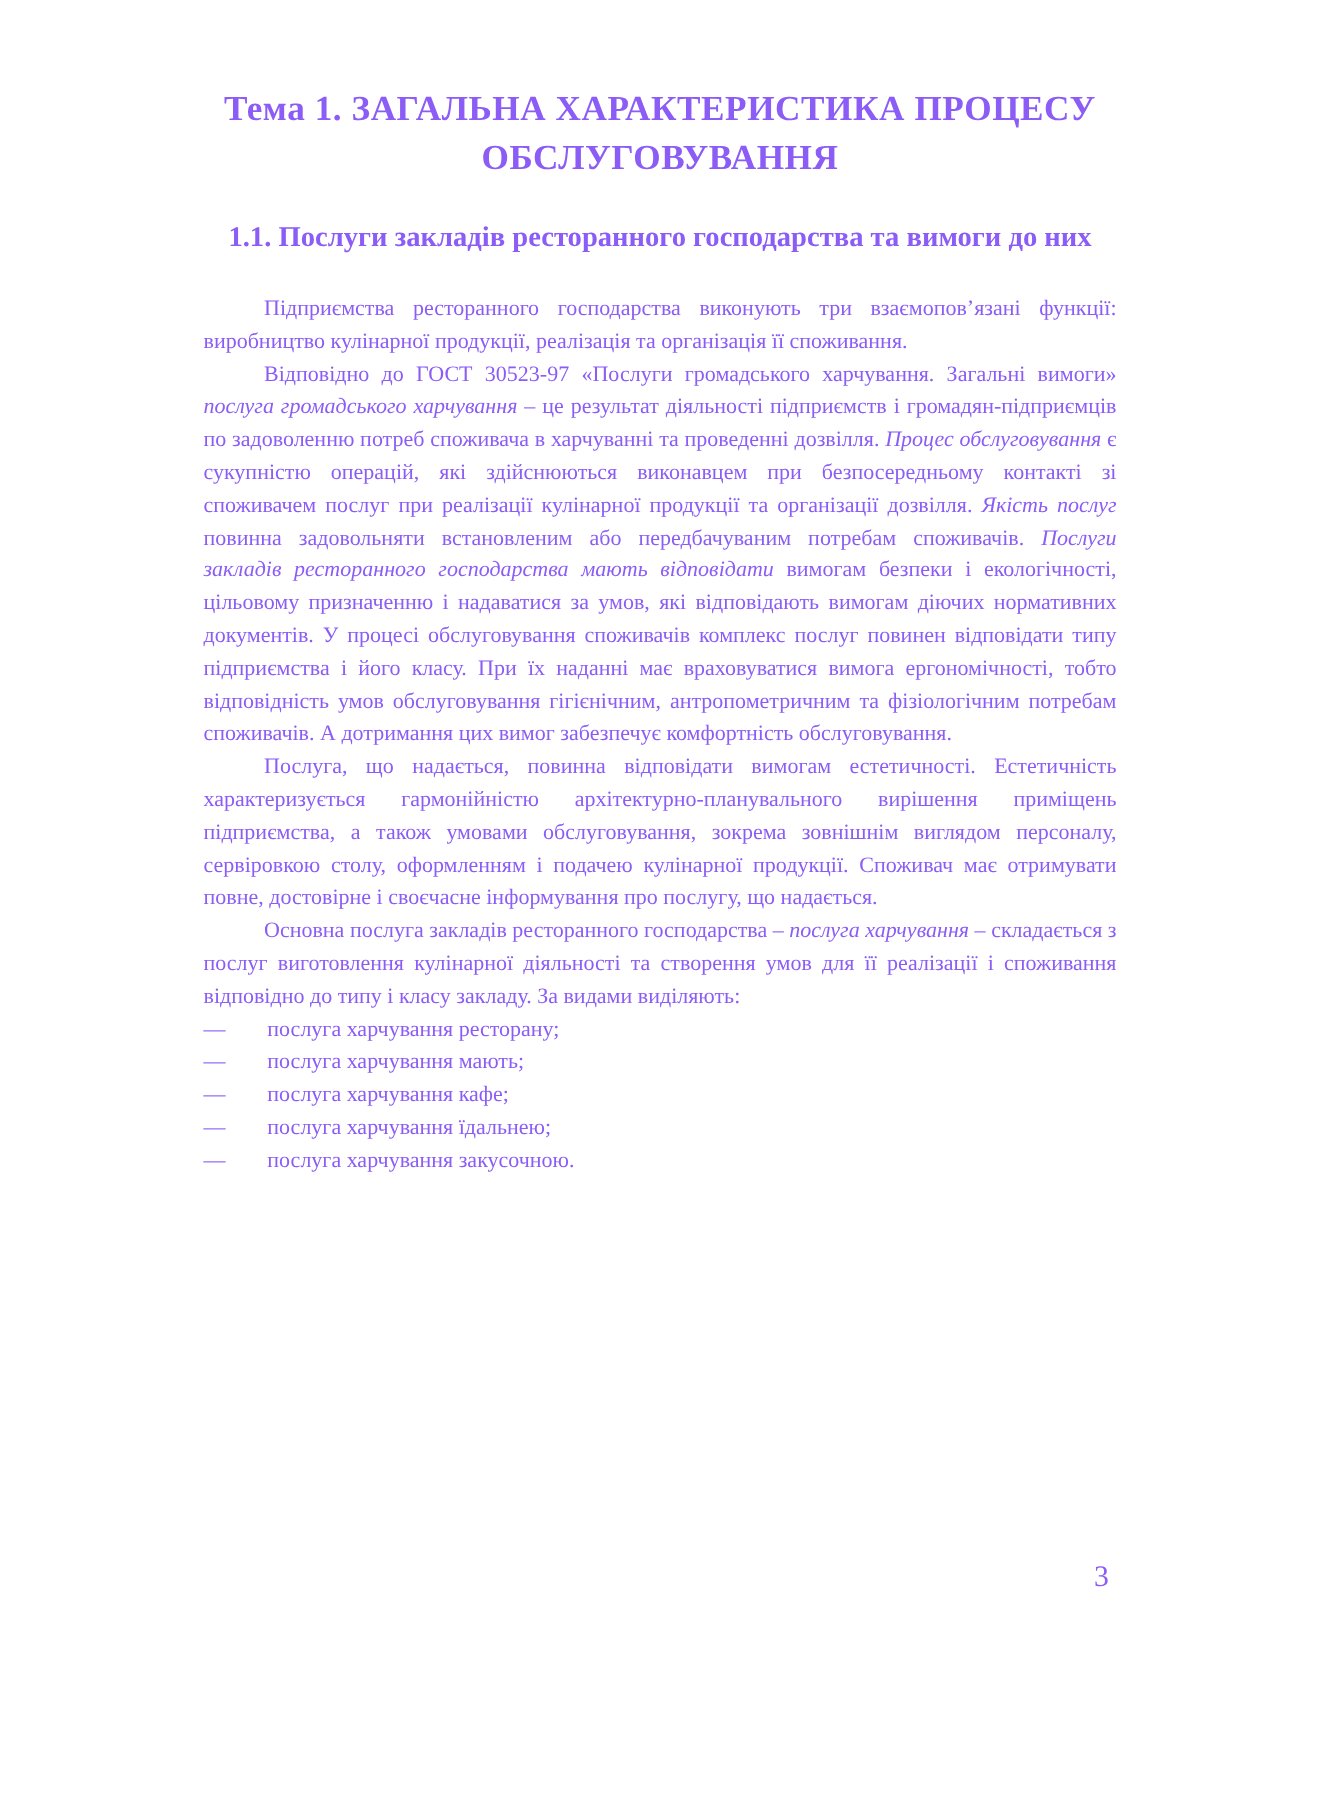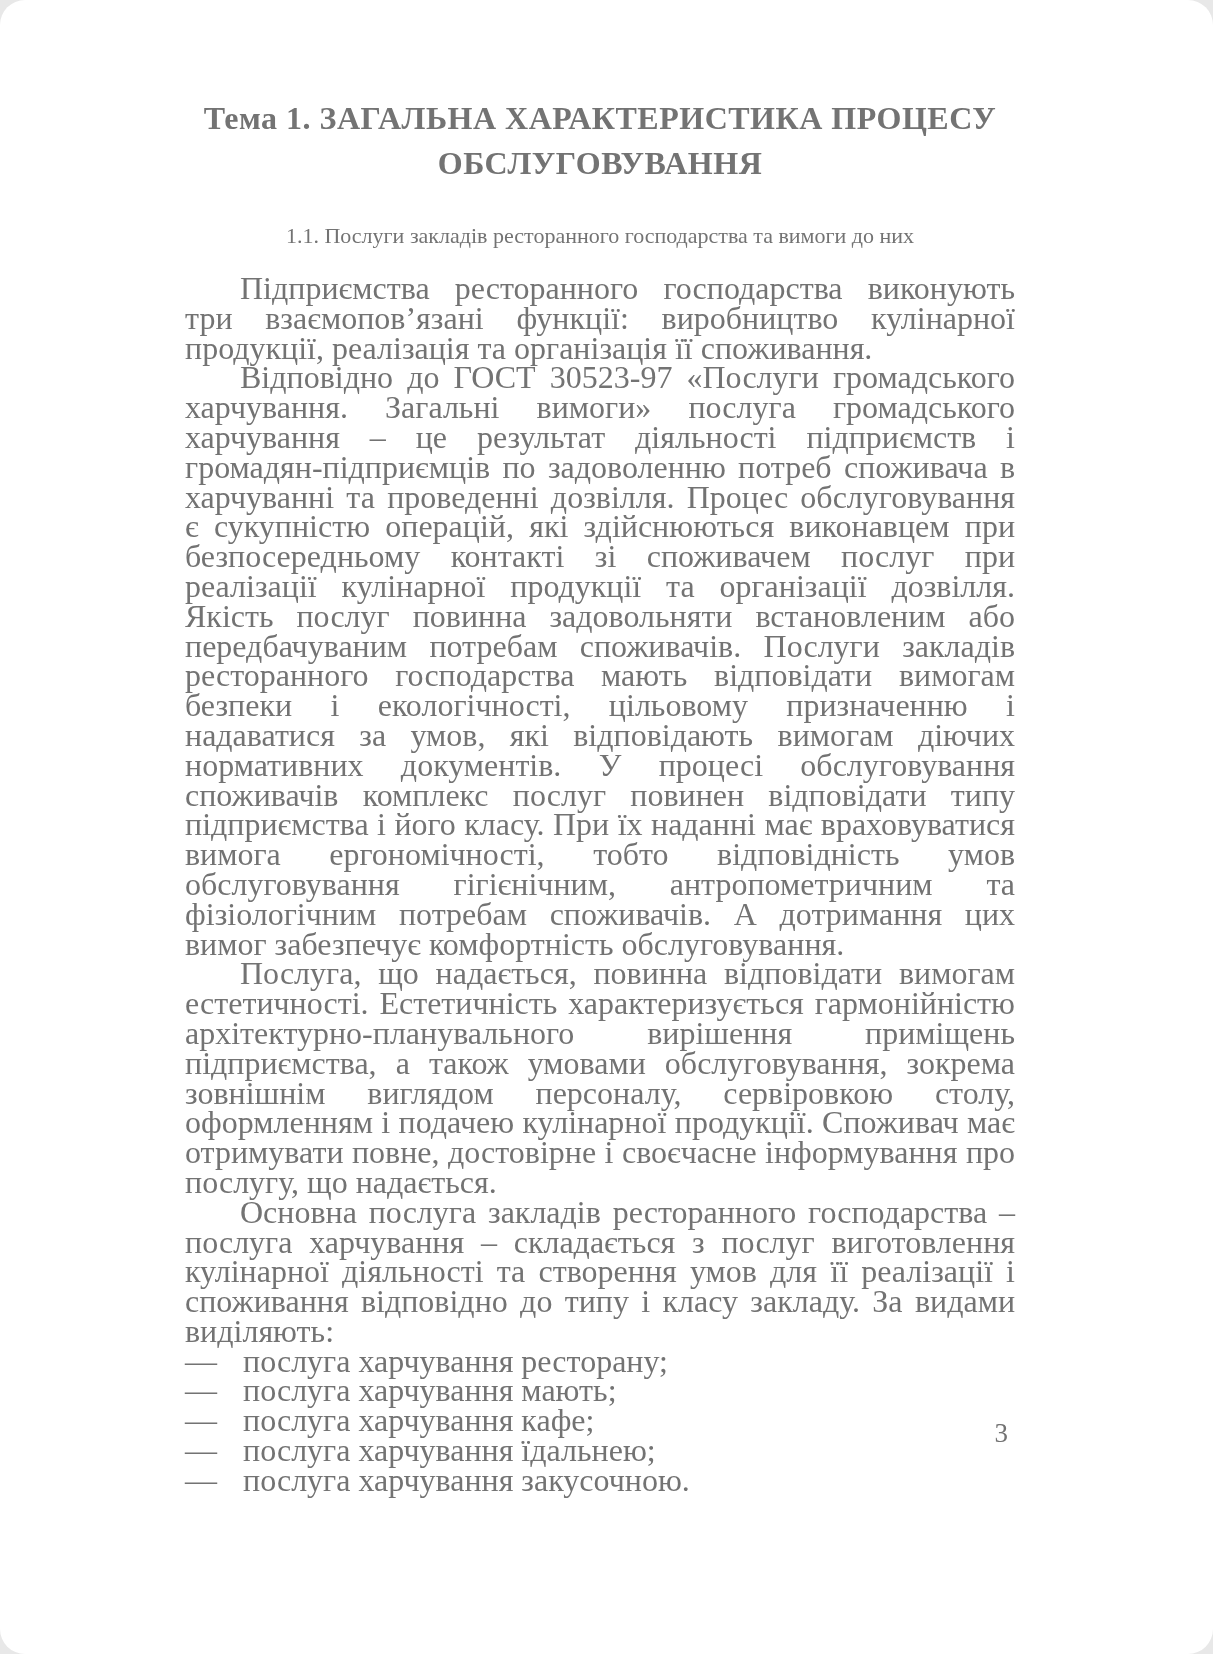--- a/index.html
+++ b/index.html
@@ -7,62 +7,62 @@
     padding: 0;
     background: #e8e8e8;
   }
   .page {
     position: relative;
     width: 1213px;
     height: 1654px;
     margin: 0 auto;
     background: #ffffff;
     box-sizing: border-box;
-    padding: 96px 198px 0 185px;
+    padding: 76px 198px 0 185px;
     font-family: "Liberation Serif", "DejaVu Serif", serif;
-    color: #737373;
+    color: #8b5cf6;
     overflow: hidden;
-    border-radius: 25px;
   }
   .doc-title {
     margin: 0 0 34px 0;
     text-align: center;
     font-size: 32px;
     line-height: 45px;
     font-weight: bold;
     letter-spacing: 0.5px;
   }
   .section-heading {
-    margin: 0 0 22px 0;
+    margin: 0 0 34px 0;
     text-align: center;
-    font-size: 22px;
+    font-size: 26px;
     line-height: 32px;
-    font-weight: normal;
+    font-weight: bold;
   }
   .document-body {
-    font-size: 32px;
+    font-size: 20px;
     line-height: 29.8px;
   }
   .para {
     margin: 0;
     text-align: justify;
     text-indent: 55px;
   }
   .list-item {
     display: flex;
     text-align: left;
   }
   .list-item .dash {
     width: 58px;
     flex: none;
   }
   .list-item .li-text {
     flex: 1;
   }
   .it {
+    font-style: italic;
   }
   .page-number {
     position: absolute;
     right: 205px;
     bottom: 206px;
     font-size: 27px;
     line-height: 30px;
   }
 </style>
 </head>

